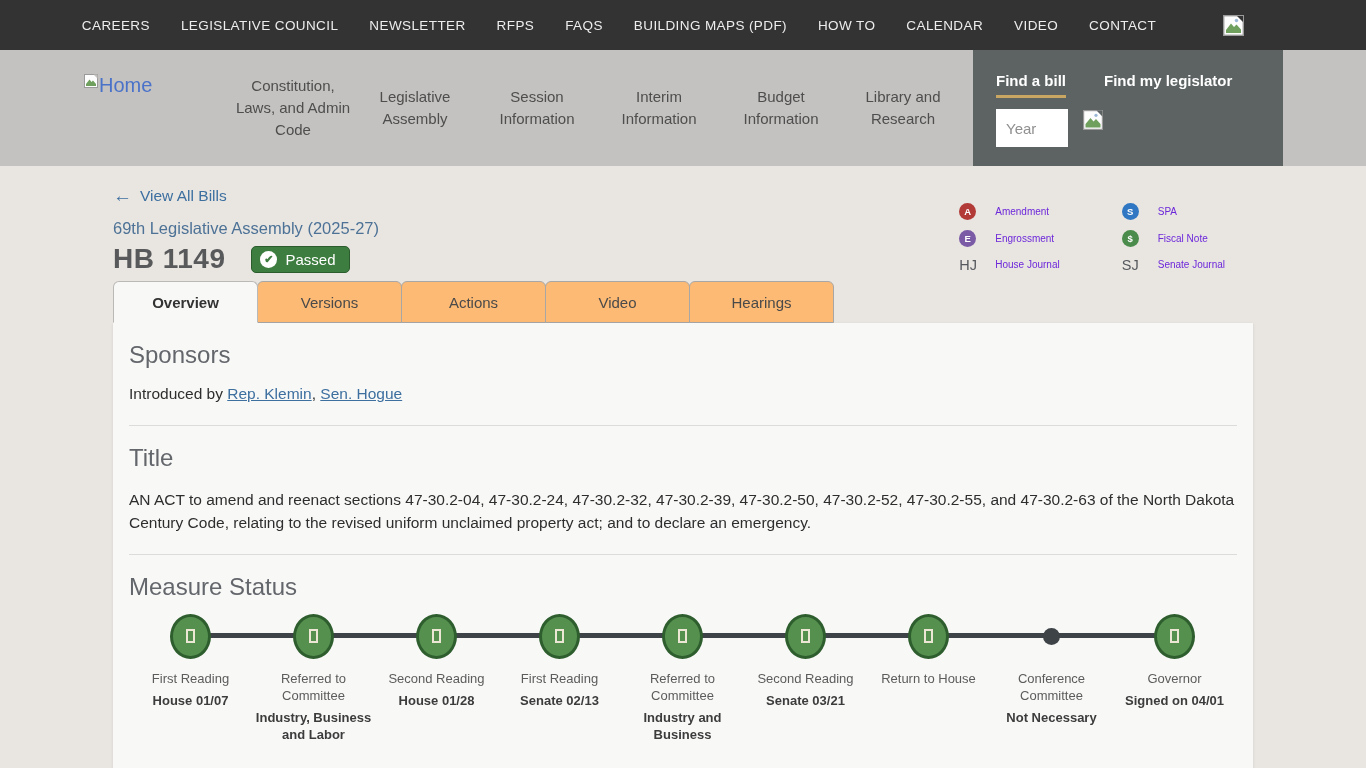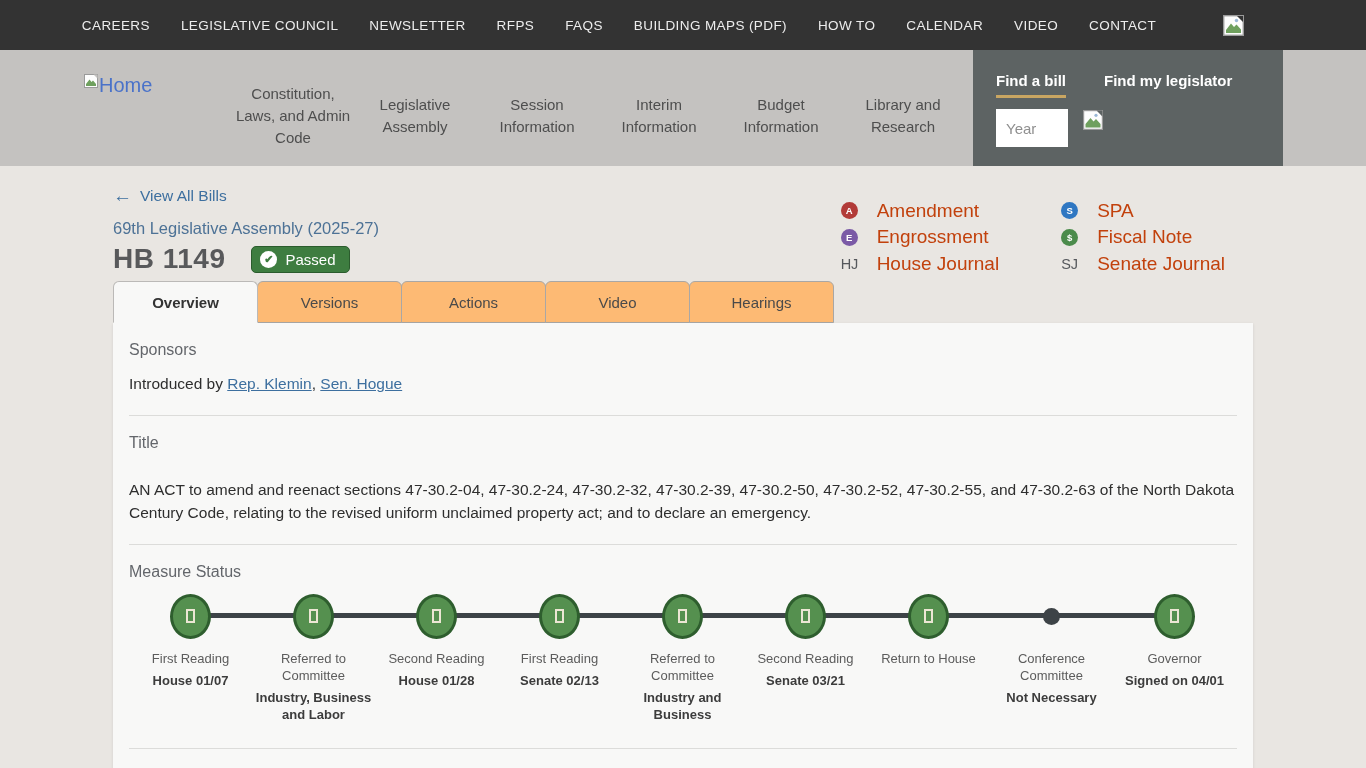--- a/index.html
+++ b/index.html
@@ -9,21 +9,21 @@
 
   
   .topbar { height:50px; background:#333333; display:flex; align-items:center; justify-content:center; }
   .topbar-inner { display:flex; align-items:center; gap:31px; margin-right:40px; }
   .topbar-item { color:#ededed; font-size:13.5px; letter-spacing:.4px; cursor:pointer; white-space:nowrap; }
   .topbar-icon { margin-left:36px; display:flex; }
 
   
   .siteheader { height:116px; background:#c4c2c0; position:relative; }
   .home-link { position:absolute; left:84px; top:24px; display:flex; align-items:flex-start; gap:1px; color:#4a72c9; font-size:20px; cursor:pointer; }
-  .main-nav { position:absolute; left:232px; top:8px; height:100%; display:flex; align-items:center; }
+  .main-nav { position:absolute; left:232px; top:0; height:100%; display:flex; align-items:center; }
   .nav-item { width:122px; text-align:center; color:#4e4e4e; font-size:15px; line-height:1.45; cursor:pointer; }
 
   
   .search-panel { position:absolute; right:83px; top:0; width:310px; height:116px; background:#5d6363; padding:22px 0 16px 23px; }
   .search-tabs { display:flex; gap:38px; }
   .search-tab { color:#ffffff; font-size:15px; font-weight:bold; padding-bottom:6px; cursor:pointer; }
   .search-tab.active { border-bottom:3px solid #c9a662; }
   .search-inputs { display:flex; gap:15px; margin-top:11px; align-items:flex-start; }
   .search-inputs input { height:38px; border:none; padding:0 10px; font-size:15px; color:#333; background:#fff; }
   .search-inputs input::placeholder { color:#8f8f8f; opacity:1; }
@@ -42,35 +42,35 @@
   .status-badge { background:#3e7d40; border:1px solid #2b5c2d; border-radius:5px; color:#fff; font-size:15px; padding:4px 13px 4px 8px; display:inline-flex; align-items:center; gap:8px; cursor:default; }
   .badge-check { width:17px; height:17px; border-radius:50%; background:#fff; color:#3e7d40; font-size:11px; font-weight:bold; display:flex; align-items:center; justify-content:center; }
 
   
   .legend { display:flex; gap:62px; padding-top:13px; padding-right:28px; }
   .legend-col { display:grid; grid-template-columns:28px auto; row-gap:3px; column-gap:8px; align-items:center; }
   .legend-badge { width:17px; height:17px; border-radius:50%; color:#fff; font-size:9.5px; font-weight:bold; display:flex; align-items:center; justify-content:center; }
   .lg-red { background:#b23b38; } .lg-purple { background:#7b5aa6; }
   .lg-blue { background:#2f77c2; } .lg-green { background:#4b8b4b; }
   .legend-abbr { color:#55585c; font-size:14.5px; }
-  .legend-label { color:#c2410c; font-size:19px; }
+  .legend-label { color:#6d28d9; font-size:10px; }
 
   
   .tabs { display:flex; margin-top:5px; }
   .tab { width:145px; height:42px; display:flex; align-items:center; justify-content:center; font-size:15px; color:#4a4a4a; background:#fdba74; border:1px solid #a9a7a5; border-radius:6px 6px 0 0; margin-right:-1px; cursor:pointer; position:relative; }
   .tab.active { background:#f8f8f7; color:#333; font-weight:bold; border-color:#bbb9b7; border-bottom:1px solid #f8f8f7; z-index:2; }
 
   
   .card { background:#f8f8f7; height:448px; padding:18px 16px 0; box-shadow:0 1px 3px rgba(0,0,0,.1); position:relative; z-index:1; }
-  .section-heading { color:#63666b; font-size:16px; font-weight:400; }
+  .section-heading { color:#63666b; font-size:24px; font-weight:400; }
   .body-text { color:#2e2e2e; font-size:15.5px; line-height:1.45; }
   .sponsor-line { margin-top:14px; }
   .sponsor-link { color:#3d6f9f; text-decoration:underline; cursor:pointer; }
   .divider { border:none; border-top:1px solid #dcdcda; margin:20px 0 18px; }
-  .title-text { margin-top:27px; }
+  .title-text { margin-top:17px; }
 
   
   .timeline { position:relative; margin-top:12px; }
   .tl-line { position:absolute; left:61px; right:61px; top:20px; height:5px; background:#3d4347; }
   .tl-steps { display:flex; position:relative; }
   .tl-step { width:123px; display:flex; flex-direction:column; align-items:center; }
   .marker-wrap { height:46px; display:flex; align-items:center; justify-content:center; position:relative; z-index:1; }
   .marker-green { width:41px; height:45px; border-radius:50%; background:#55904f; border:3px solid #2e5e2e; display:flex; align-items:center; justify-content:center; }
   .tofu { width:9px; height:14px; border:2px solid #ece6d4; }
   .marker-dot { width:17px; height:17px; border-radius:50%; background:#3d4347; }

